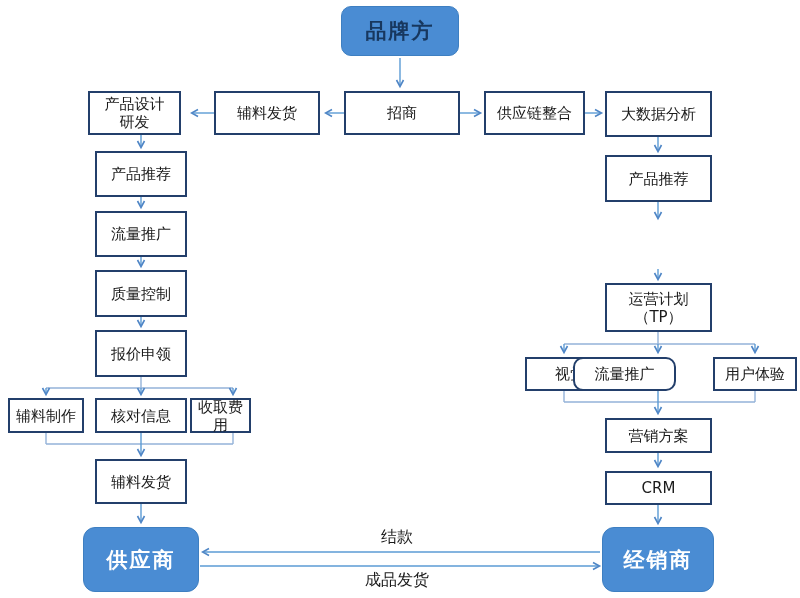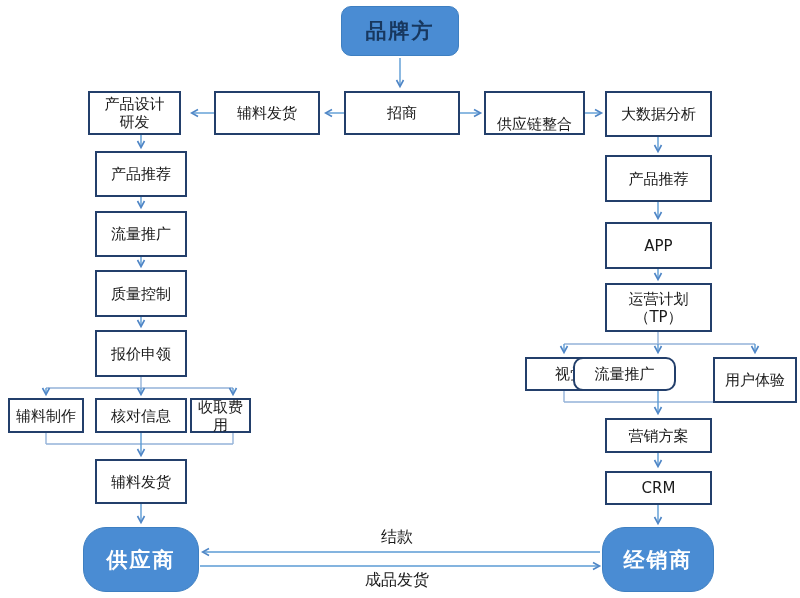--- a/index.html
+++ b/index.html
@@ -21,21 +21,21 @@
   .e{stroke:var(--edge);stroke-width:1.4;fill:none;}
   .el{stroke:var(--edge_light);stroke-width:1.4;fill:none;}
   .n{
     position:absolute;box-sizing:border-box;background:#fff;
     border:2px solid var(--box_border);
     display:flex;align-items:center;justify-content:center;text-align:center;
     font-size:15px;color:var(--text);line-height:1.2;
   }
   .t{
     position:absolute;box-sizing:border-box;background:var(--box_fill);
-    border:1px solid #3e7fc1;border-radius:23px;
+    border:1px solid #3e7fc1;border-radius:12px;
     display:flex;align-items:center;justify-content:center;text-align:center;
     font-size:21px;font-weight:bold;color:var(--terminal_text);letter-spacing:2px;
   }
   .t.brand{color:var(--brand_text);border-radius:10px;}
   .elabel{
     position:absolute;transform:translateX(-50%);
     font-size:16px;color:var(--text);white-space:nowrap;
   }
   .two b{display:block;font-weight:normal;}
 </style>
@@ -103,21 +103,21 @@
       <b>产品设计</b>
       <b>研发</b>
     </span>
   </div>
   <div class="n" style="left:214px;top:91px;width:106px;height:44px;">
     <span>辅料发货</span>
   </div>
   <div class="n" style="left:344px;top:91px;width:116px;height:44px;">
     <span>招商</span>
   </div>
-  <div class="n" style="left:484px;top:91px;width:101px;height:44px;align-items:flex-end;">
+  <div class="n" style="left:484px;top:91px;width:101px;height:44px;">
     <span>供应链整合</span>
   </div>
   <div class="n" style="left:605px;top:91px;width:107px;height:46px;">
     <span>大数据分析</span>
   </div>
 
   <div class="n" style="left:95px;top:151px;width:92px;height:46px;">
     <span>产品推荐</span>
   </div>
   <div class="n" style="left:95px;top:211px;width:92px;height:46px;">
@@ -138,36 +138,33 @@
   <div class="n" style="left:190px;top:398px;width:61px;height:35px;">
     <span>收取费用</span>
   </div>
   <div class="n" style="left:95px;top:459px;width:92px;height:45px;">
     <span>辅料发货</span>
   </div>
 
   <div class="n" style="left:605px;top:155px;width:107px;height:47px;">
     <span>产品推荐</span>
   </div>
-  <div class="n" style="left:605px;top:222px;width:107px;height:47px;">
-    <span>APP</span>
-  </div>
   <div class="n two" style="left:605px;top:283px;width:107px;height:49px;align-items:center;">
     <span>
       <b>运营计划</b>
       <b>（TP）</b>
     </span>
   </div>
   <div class="n" style="left:525px;top:357px;width:90px;height:34px;">
     <span>视觉</span>
   </div>
   <div class="n" style="left:573px;top:357px;width:103px;height:34px;border-radius:10px;">
     <span>流量推广</span>
   </div>
-  <div class="n" style="left:713px;top:357px;width:84px;height:46px;">
+  <div class="n" style="left:713px;top:357px;width:84px;height:34px;">
     <span>用户体验</span>
   </div>
   <div class="n" style="left:605px;top:418px;width:107px;height:35px;">
     <span>营销方案</span>
   </div>
   <div class="n" style="left:605px;top:471px;width:107px;height:34px;">
     <span>CRM</span>
   </div>
 
   <span class="elabel" style="left:397px;top:527px;">结款</span>

